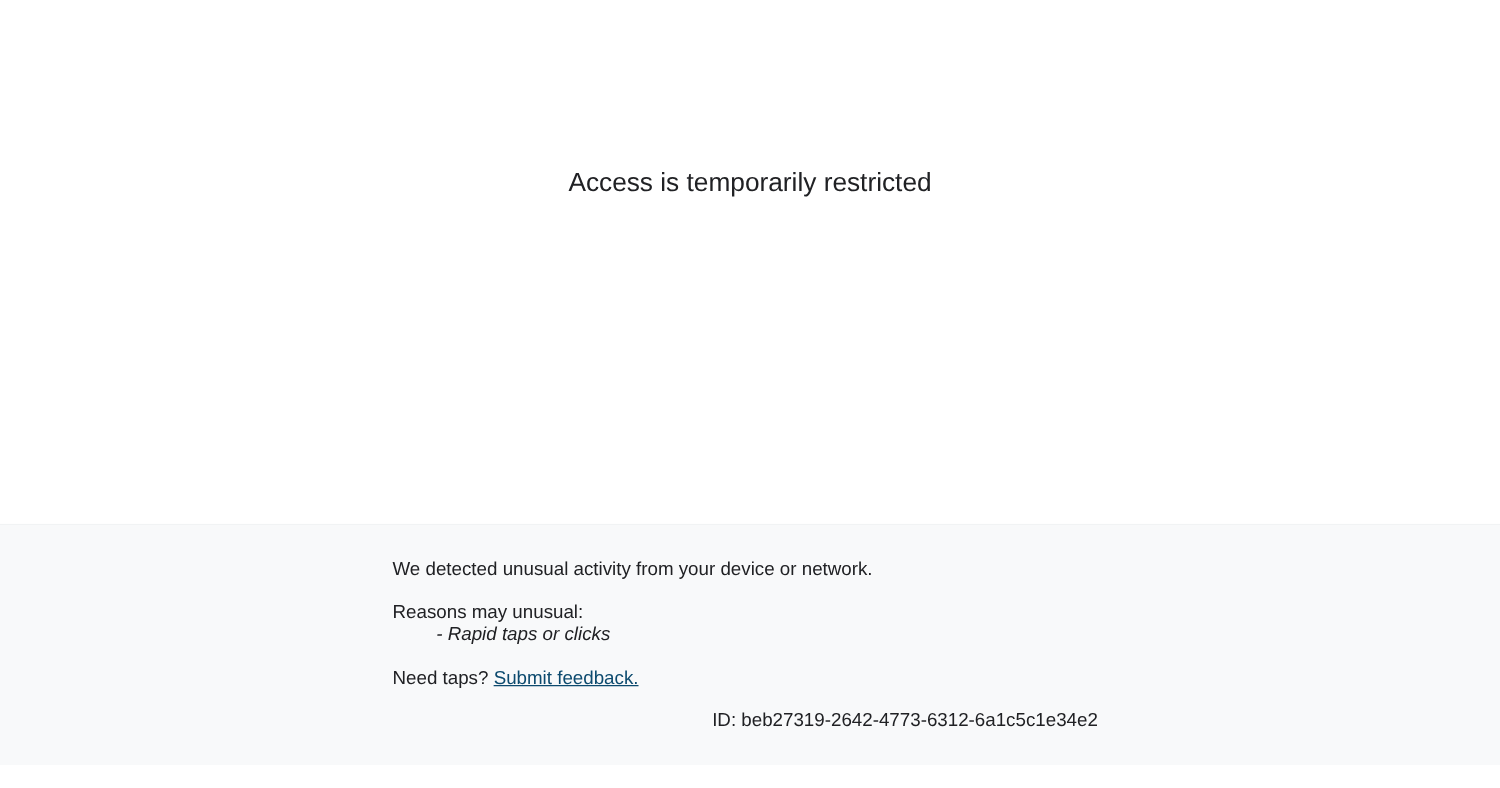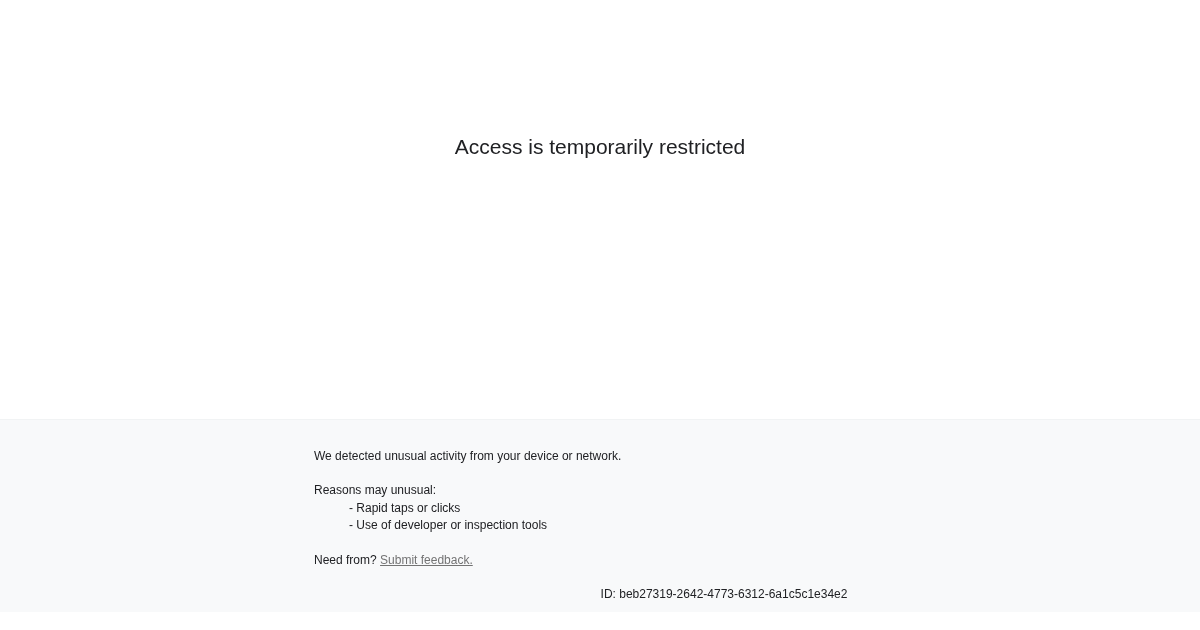--- a/index.html
+++ b/index.html
@@ -39,48 +39,49 @@
   }
   .footer {
     flex: 1;
     background: #f8f9fa;
     border-top: 1px solid #f1f3f4;
     padding: 28px 0 0 0;
   }
   .footer-inner {
     margin-left: 314px;
     width: 820px;
-    font-size: 12px;
+    font-size: 15px;
     line-height: 16px;
     color: #202124;
   }
   .para {
     margin: 0 0 18px 0;
   }
   .reasons-block {
     margin: 0 0 18px 0;
   }
   .reasons-title {
     margin: 0 0 2px 0;
   }
   .reasons-list {
     list-style: none;
     margin: 0;
     padding: 0 0 0 35px;
+    font-style: italic;
   }
   .reasons-list li {
     margin: 0;
     padding: 0 0 1px 0;
     line-height: 16px;
   }
   .help-line {
     margin: 0 0 18px 0;
   }
   .help-link {
-    color: #737373;
+    color: #0c4a6e;
     text-decoration: underline;
     cursor: pointer;
   }
   .id-line {
     margin: 0;
     text-align: center;
   }
 </style>
 </head>
 <body>
@@ -93,26 +94,25 @@
 
   <div class="footer">
     <div class="footer-inner">
 
       <p class="para">We detected unusual activity from your device or network.</p>
 
       <div class="reasons-block">
         <div class="reasons-title">Reasons may unusual:</div>
         <ul class="reasons-list">
           <li>- Rapid taps or clicks</li>
-          <li>- Use of developer or inspection tools</li>
         </ul>
       </div>
 
       <p class="help-line">
-        <span>Need from?</span>
+        <span>Need taps?</span>
         <span class="help-link">Submit feedback.</span>
       </p>
 
       <p class="id-line">ID: beb27319-2642-4773-6312-6a1c5c1e34e2</p>
 
     </div>
   </div>
 
 </div>
 

